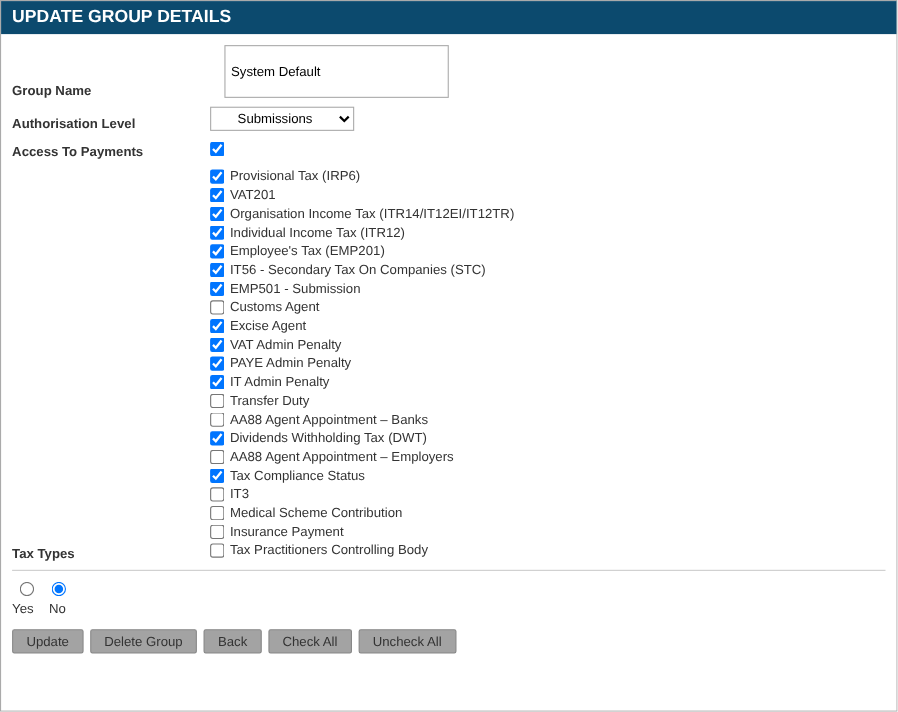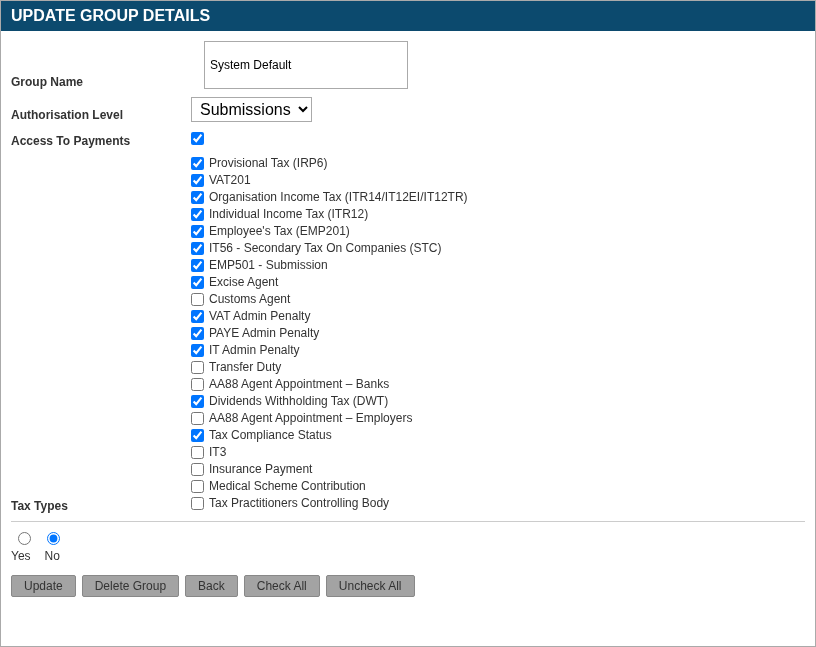--- a/index.html
+++ b/index.html
@@ -46,22 +46,22 @@
       width: 204px;
       margin-left: 13px;
     }
     .auth-select-wrapper {
       display: flex;
       align-items: center;
       gap: 4px;
     }
     select {
       border: 1px solid #aaa;
-      padding: 2px 4px;
-      font-size: 16px;
+      padding: 2px 20px;
+      font-size: 12px;
       background: #fff;
     }
     .checkbox-item {
       display: flex;
       align-items: center;
       margin-bottom: 3px;
       gap: 5px;
       font-size: 12px;
     }
     .checkbox-item input[type="checkbox"] {
@@ -186,28 +186,28 @@
             </div>
             <div class="checkbox-item">
               <input type="checkbox" checked="" style="">
               <span>IT56 - Secondary Tax On Companies (STC)</span>
             </div>
             <div class="checkbox-item">
               <input type="checkbox" checked="" style="">
               <span>EMP501 - Submission</span>
             </div>
             <div class="checkbox-item">
+              <input type="checkbox" style="">
+              <span>Customs Agent</span>
+            </div>
+            <div class="checkbox-item">
               <input type="checkbox" checked="" style="">
               <span>Excise Agent</span>
             </div>
             <div class="checkbox-item">
-              <input type="checkbox" style="">
-              <span>Customs Agent</span>
-            </div>
-            <div class="checkbox-item">
               <input type="checkbox" checked="" style="">
               <span>VAT Admin Penalty</span>
             </div>
             <div class="checkbox-item">
               <input type="checkbox" checked="" style="">
               <span>PAYE Admin Penalty</span>
             </div>
             <div class="checkbox-item">
               <input type="checkbox" checked="" style="">
               <span>IT Admin Penalty</span>
@@ -231,25 +231,25 @@
             <div class="checkbox-item">
               <input type="checkbox" checked="" style="">
               <span>Tax Compliance Status</span>
             </div>
             <div class="checkbox-item">
               <input type="checkbox" style="">
               <span>IT3</span>
             </div>
             <div class="checkbox-item">
               <input type="checkbox" style="">
+              <span>Medical Scheme Contribution</span>
+            </div>
+            <div class="checkbox-item">
+              <input type="checkbox" style="">
               <span>Insurance Payment</span>
-            </div>
-            <div class="checkbox-item">
-              <input type="checkbox" style="">
-              <span>Medical Scheme Contribution</span>
             </div>
             <div class="checkbox-item">
               <input type="checkbox" style="">
               <span>Tax Practitioners Controlling Body</span>
             </div>
           </div>
       </div>
     </div>
 
     <hr class="divider">

